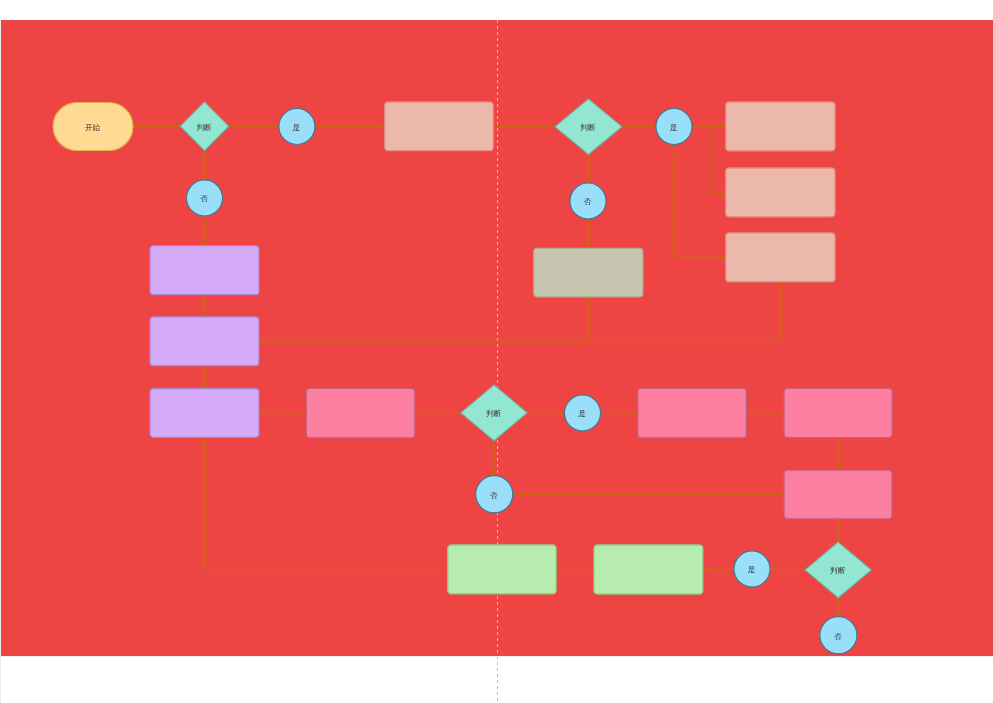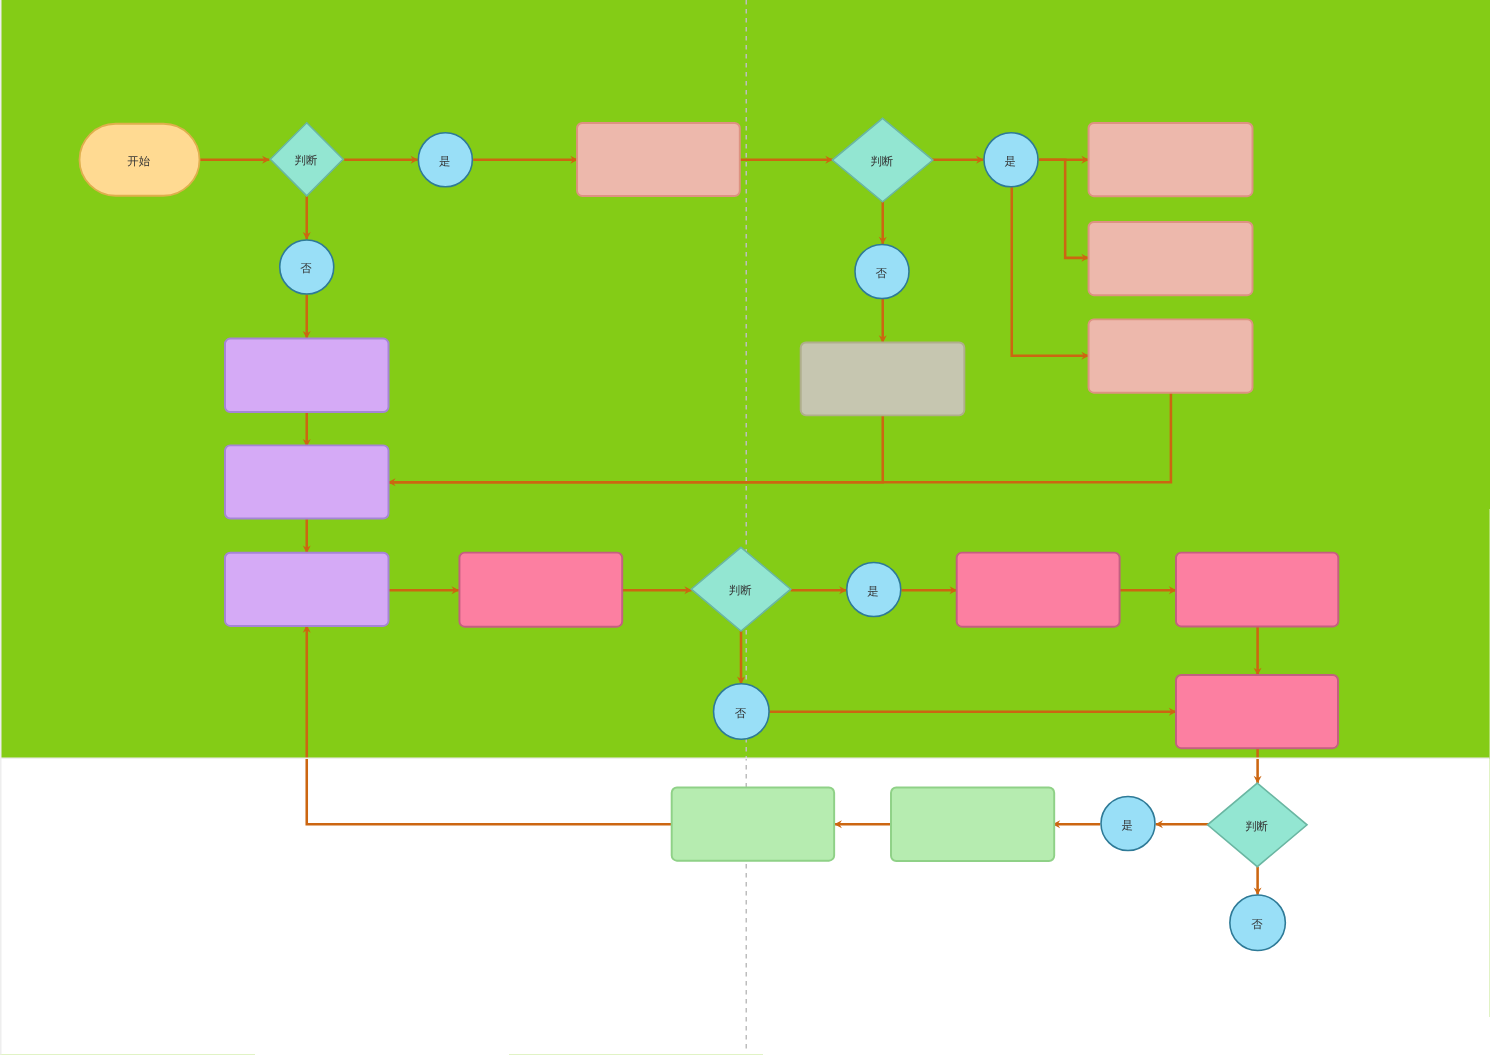--- a/index.html
+++ b/index.html
@@ -1,18 +1,18 @@
 <!DOCTYPE html>
 <html><head>
 <meta charset="utf-8">
 <title>Flowchart</title>
 <style>
   html,body{margin:0;padding:0;background:#ffffff;}
   body{width:993px;height:703px;font-family:"Liberation Sans",sans-serif;overflow:hidden;}
-  #canvas{position:relative;width:993px;height:506px;background:#84cc16;box-sizing:border-box;}
+  #canvas{position:relative;width:993px;height:637px;background:#ef4444;box-sizing:border-box;margin-top:20px;}
   #canvas::before{content:"";position:absolute;left:0;top:0;width:1px;height:703px;background:#eeeeee;}
   #canvas::after{content:"";position:absolute;left:0;bottom:0;width:993px;height:1px;background:#eeeeee;}
   svg.diagram{position:absolute;left:0;top:0;width:993px;height:703px;display:block;}
   .nlabel{font-family:"Liberation Sans",sans-serif;font-size:7.6px;fill:#333333;text-anchor:middle;dominant-baseline:central;}
 </style>
 </head>
 <body>
 
 <div id="canvas">
   <svg class="diagram" viewBox="0 0 993 703" id="svg">

